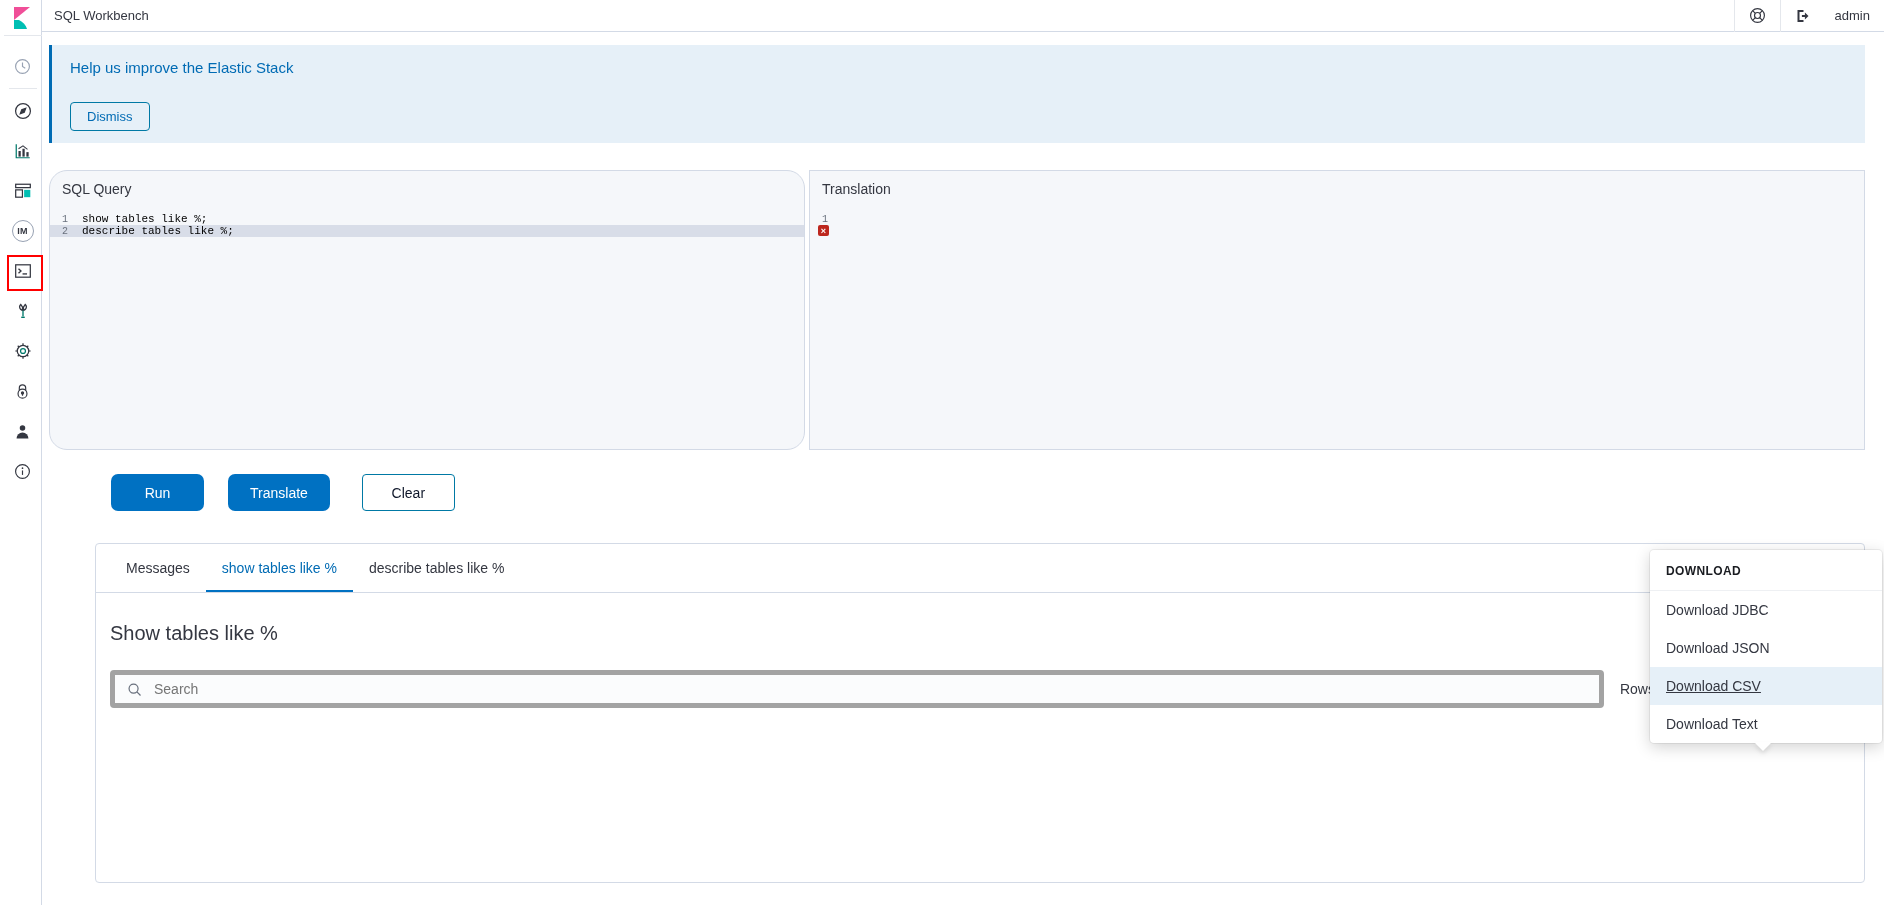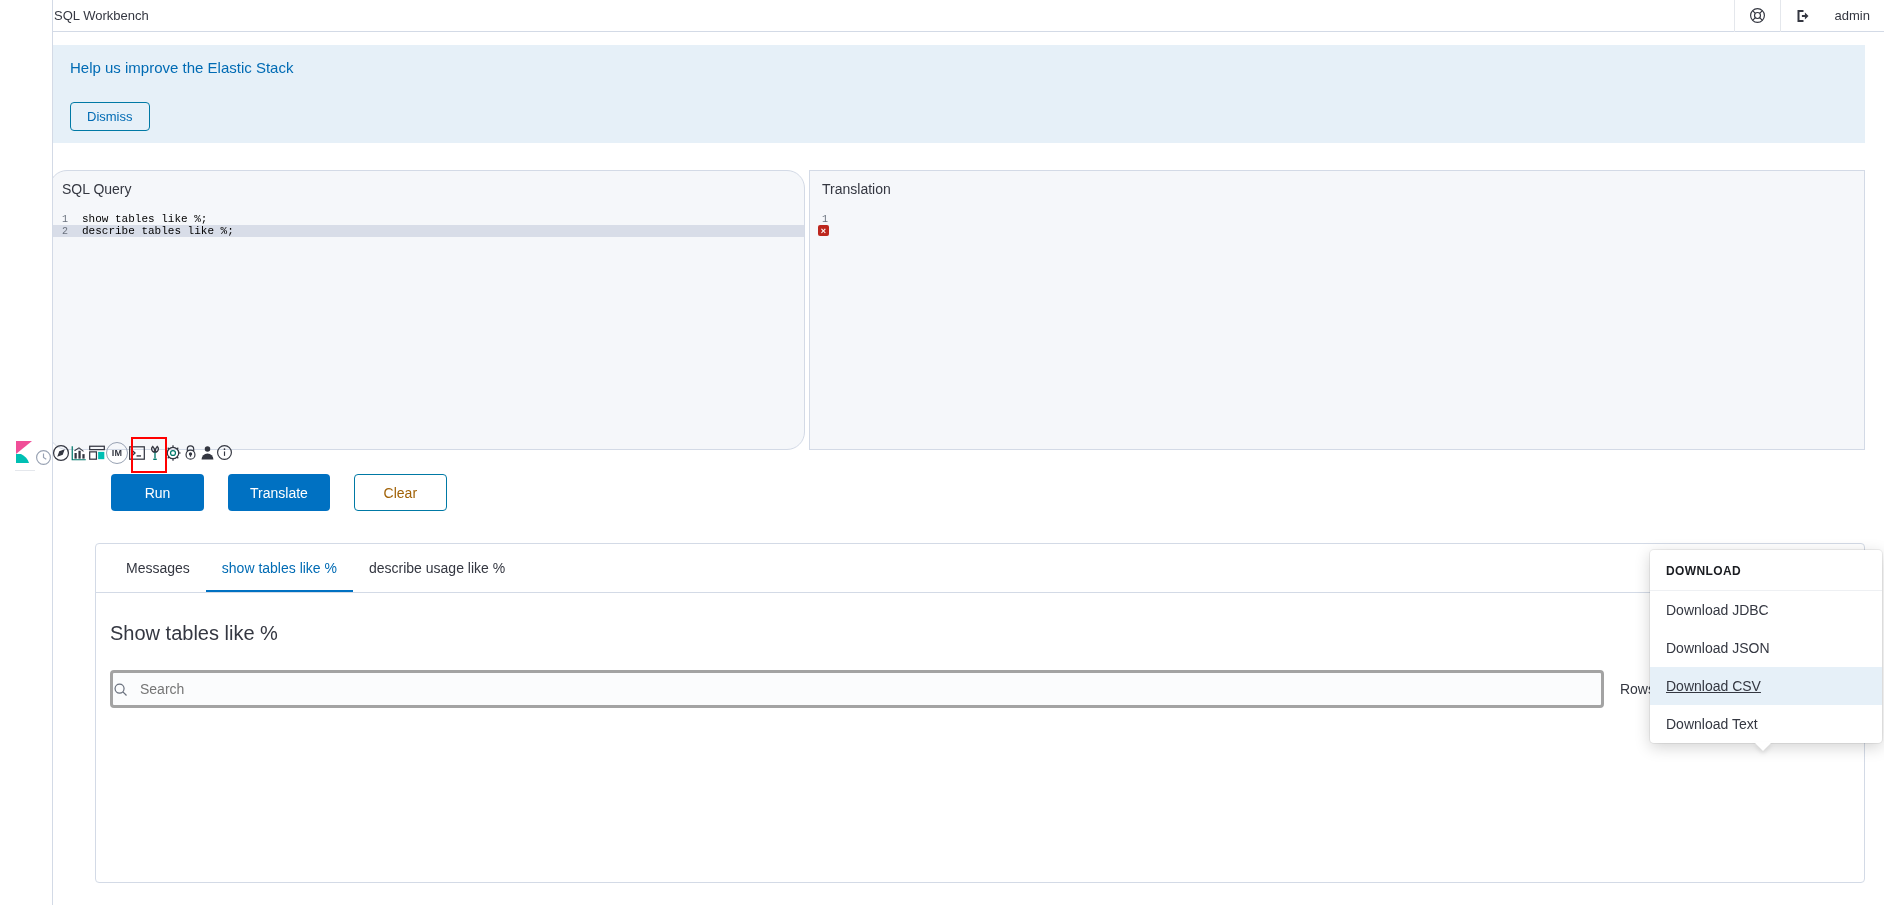--- a/index.html
+++ b/index.html
@@ -7,25 +7,25 @@
     width: 1884px; height: 905px;
     font-family: "Liberation Sans", sans-serif;
     background: #ffffff;
     color: #343741;
     overflow: hidden;
   }
   .app { position: relative; width: 1884px; height: 905px; }
 
   
   .rail {
-    position: absolute; left: 15px; top: 0;
+    position: absolute; left: 4px; top: 0;
     width: 38px; height: 905px;
     background: #ffffff;
     border-right: 1px solid #d3dae6;
-    display: flex; align-items: center;
+    display: flex; flex-direction: column; align-items: center;
     z-index: 40;
   }
   .rail-logo {
     width: 38px; height: 36px;
     display: flex; align-items: center; justify-content: center;
     border-bottom: 1px solid #e4e7ec;
   }
   .rail-item {
     width: 38px; height: 40px;
     display: flex; align-items: center; justify-content: center;
@@ -114,24 +114,24 @@
     display: flex; align-items: center; justify-content: center;
     font-family: "Liberation Sans", sans-serif;
   }
 
   
   .actions { display: flex; gap: 24px; margin: 24px 0 0 73px; }
   .btn {
     font-family: inherit; font-size: 14px; border-radius: 4px;
     border: none; cursor: pointer; height: 37px; padding: 0 22px;
   }
-  .btn-primary { background: #0071c2; color: #fff; min-width: 93px; }
+  .btn-primary { background: #0071c2; color: #fff; min-width: 93px; border-radius: 7px; }
   .btn-empty {
-    background: #fff; color: #a16207;
-    border: 1px solid #0079a5; min-width: 93px;
+    background: #fff; color: #0f172a;
+    border: 1px solid #0079a5; min-width: 93px; margin-left: 8px;
   }
 
   
   .results {
     margin: 32px 19px 0 57px;
     background: #fff; border: 1px solid #d3dae6; border-radius: 4px;
     min-height: 340px;
   }
   .tabs { display: flex; padding: 0 14px; border-bottom: 1px solid #d3dae6; }
   .tab {
@@ -154,22 +154,22 @@
   .dl-highlight {
     position: absolute; left: -8px; top: -7px; right: -8px; bottom: -7px;
     border: 3px solid #ff0000; pointer-events: none;
   }
 
   
   .table-controls {
     display: flex; align-items: center; padding: 0 20px 0 14px; gap: 16px;
   }
   .search-box {
-    flex: 1; height: 38px; border: 3px solid #a3a3a3; border-radius: 4px;
-    background: #fbfcfd; display: flex; align-items: center; padding: 0 0; gap: 12px;
+    flex: 1; height: 38px; border: 5px solid #a3a3a3; border-radius: 4px;
+    background: #fbfcfd; display: flex; align-items: center; padding: 0 12px; gap: 12px;
   }
   .search-input {
     border: none; background: transparent; outline: none;
     font-family: inherit; font-size: 14px; color: #69707d; flex: 1;
   }
   .rows-per-page {
     font-size: 14px; color: #343741; display: flex; align-items: center; gap: 9px;
     cursor: pointer;
   }
   .pager { display: flex; align-items: center; gap: 14px; color: #98a2b3; }
@@ -385,21 +385,21 @@
     <div class="actions">
       <button class="btn btn-primary">Run</button>
       <button class="btn btn-primary">Translate</button>
       <button class="btn btn-empty">Clear</button>
     </div>
 
     <div class="results">
       <div class="tabs">
         <div class="tab">Messages</div>
         <div class="tab active">show tables like %</div>
-        <div class="tab">describe usage like %</div>
+        <div class="tab">describe tables like %</div>
       </div>
 
       <div class="results-head">
         <div class="results-title">Show tables like %</div>
         <div class="dl-wrap">
           <button class="btn-download">
             <span>Download</span>
             <span>
               <svg width="13" height="9" viewBox="0 0 12 8" fill="none" stroke="#006bb4" stroke-width="1.4">
                 <path d="M1 1.6 L6 6.2 L11 1.6"></path>

